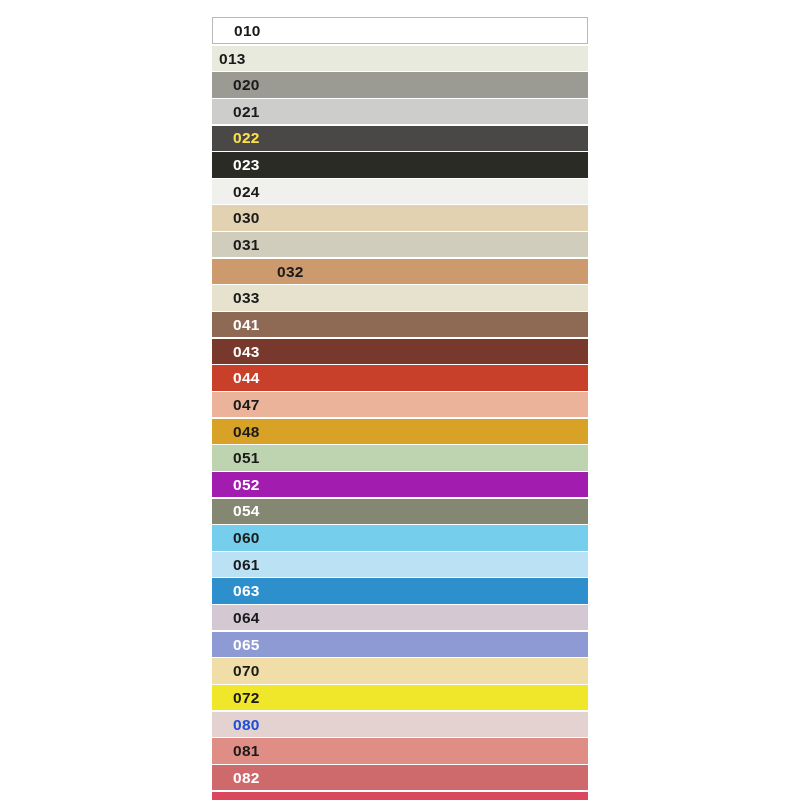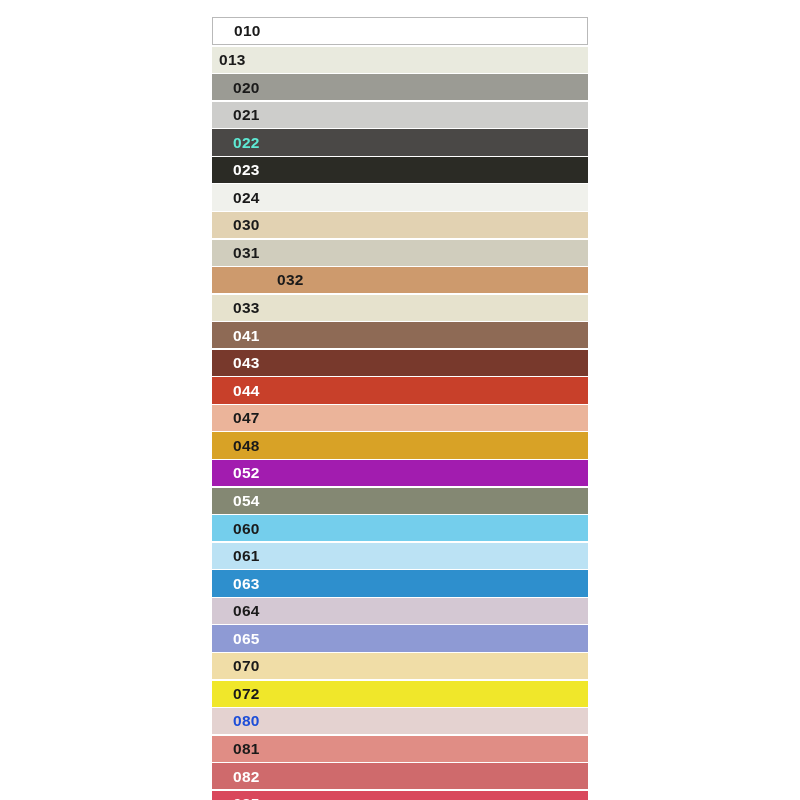--- a/index.html
+++ b/index.html
@@ -57,21 +57,21 @@
     <div class="swatch-row" style="background: rgb(233, 234, 222);">
       <span class="swatch-label" style="color: rgb(26, 26, 26); padding-left: 7px;">013</span>
     </div>
     <div class="swatch-row" style="background: rgb(155, 155, 148);">
       <span class="swatch-label" style="color: rgb(26, 26, 26);">020</span>
     </div>
     <div class="swatch-row" style="background: rgb(205, 205, 203);">
       <span class="swatch-label" style="color: rgb(26, 26, 26);">021</span>
     </div>
     <div class="swatch-row" style="background: rgb(74, 72, 70);">
-      <span class="swatch-label" style="color: #5eead4;">022</span>
+      <span class="swatch-label" style="color: #fde047;">022</span>
     </div>
     <div class="swatch-row" style="background: rgb(43, 43, 37);">
       <span class="swatch-label" style="color: rgb(255, 255, 255);">023</span>
     </div>
     <div class="swatch-row" style="background: rgb(240, 241, 236);">
       <span class="swatch-label" style="color: rgb(26, 26, 26);">024</span>
     </div>
     <div class="swatch-row" style="background: rgb(226, 210, 178);">
       <span class="swatch-label" style="color: rgb(26, 26, 26);">030</span>
     </div>
@@ -91,20 +91,23 @@
       <span class="swatch-label" style="color: rgb(255, 255, 255);">043</span>
     </div>
     <div class="swatch-row" style="background: rgb(200, 64, 42);">
       <span class="swatch-label" style="color: rgb(255, 255, 255);">044</span>
     </div>
     <div class="swatch-row" style="background: rgb(235, 180, 154);">
       <span class="swatch-label" style="color: rgb(26, 26, 26);">047</span>
     </div>
     <div class="swatch-row" style="background: rgb(216, 162, 38);">
       <span class="swatch-label" style="color: rgb(26, 26, 26);">048</span>
+    </div>
+    <div class="swatch-row" style="background: rgb(190, 211, 175);">
+      <span class="swatch-label" style="color: rgb(26, 26, 26);">051</span>
     </div>
     <div class="swatch-row" style="background: #a21caf;">
       <span class="swatch-label" style="color: rgb(255, 255, 255);">052</span>
     </div>
     <div class="swatch-row" style="background: rgb(132, 136, 115);">
       <span class="swatch-label" style="color: rgb(255, 255, 255);">054</span>
     </div>
     <div class="swatch-row" style="background: rgb(116, 206, 236);">
       <span class="swatch-label" style="color: rgb(26, 26, 26);">060</span>
     </div>

